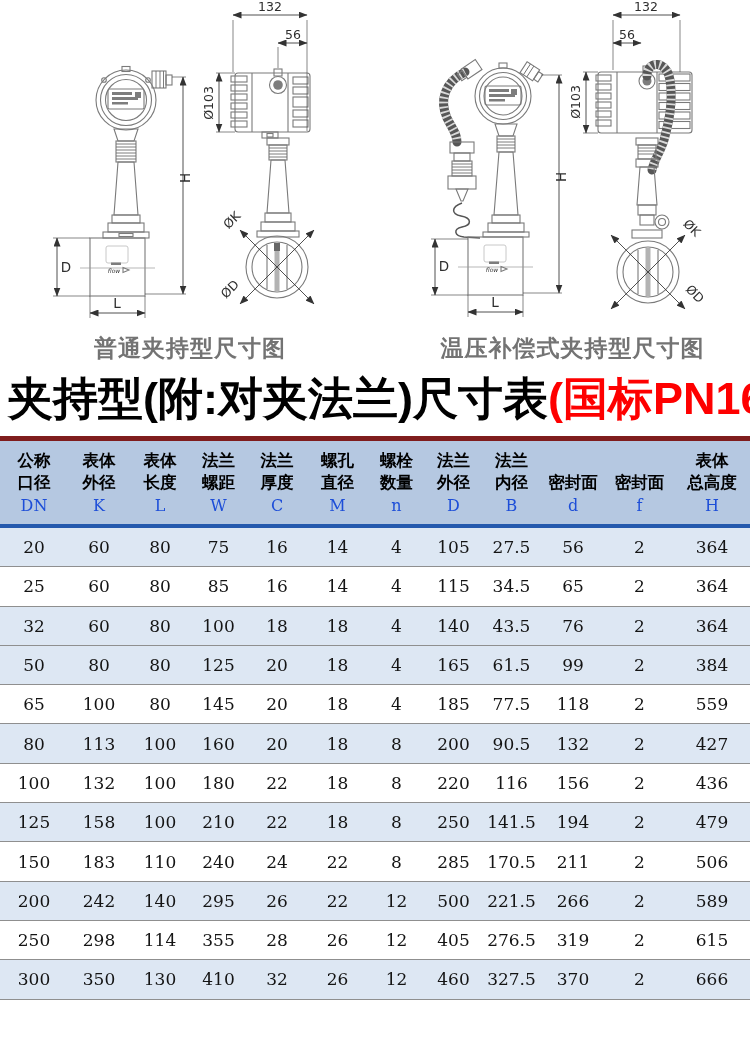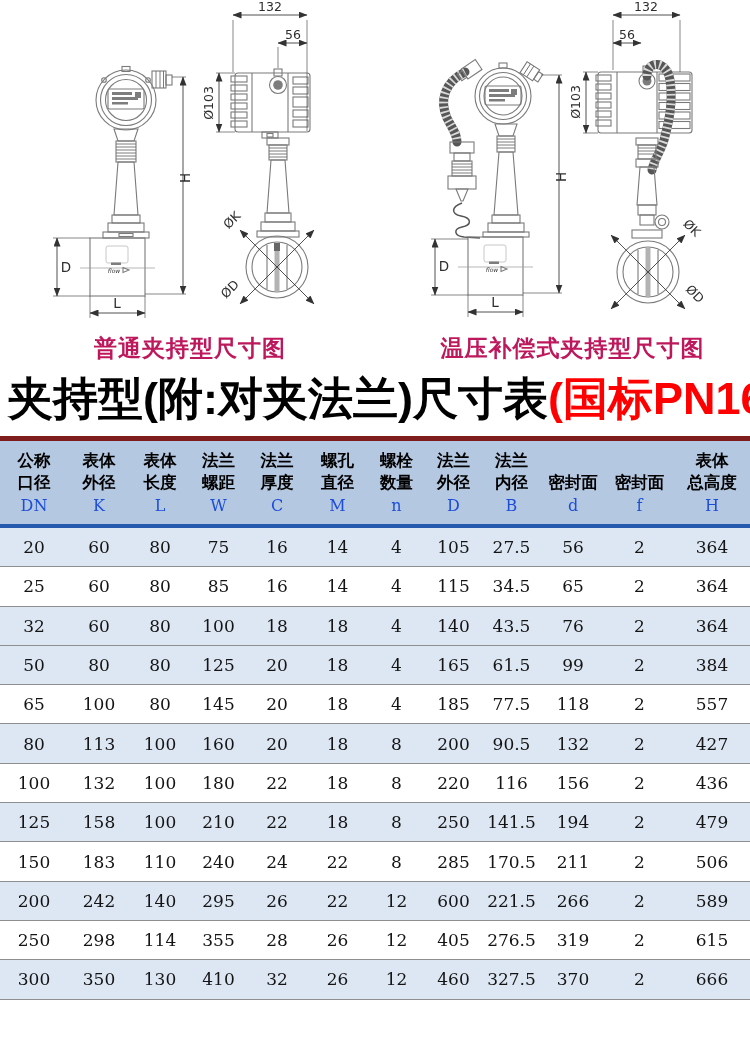--- a/index.html
+++ b/index.html
@@ -5,21 +5,21 @@
   html,body{margin:0;padding:0}
   body{
     width:750px;height:1046px;position:relative;overflow:hidden;
     background:#ffffff;font-family:"Liberation Sans",sans-serif;
   }
   
   .figure{position:absolute;top:0}
   #fig-left{left:0;width:380px}
   #fig-right{left:395px;width:355px}
   .figcap{
-    text-align:center;font-size:23px;font-weight:bold;color:#be185d;
+    text-align:center;font-size:23px;font-weight:bold;color:#737373;
     margin-top:1px;letter-spacing:1px;
   }
   svg{display:block}
   .dr{stroke:#7a7a7a;fill:none;stroke-width:1.1}
   .drf{fill:#7d7d7d;stroke:none}
   .lt{stroke:#c2c2c2;fill:none;stroke-width:0.9}
   .rib{stroke:#6e6e6e;stroke-width:0.9;fill:none}
   .dim{stroke:#3c3c3c;stroke-width:0.9;fill:none}
   .ext{stroke:#555;stroke-width:0.7;fill:none}
   .cl{stroke:#9a9a9a;stroke-width:0.7;fill:none}
@@ -484,21 +484,21 @@
         <td>100</td>
         <td>80</td>
         <td>145</td>
         <td>20</td>
         <td>18</td>
         <td>4</td>
         <td>185</td>
         <td>77.5</td>
         <td>118</td>
         <td>2</td>
-        <td>557</td>
+        <td>559</td>
       </tr>
       <tr class="stripe">
         <td>80</td>
         <td>113</td>
         <td>100</td>
         <td>160</td>
         <td>20</td>
         <td>18</td>
         <td>8</td>
         <td>200</td>
@@ -550,21 +550,21 @@
         <td>506</td>
       </tr>
       <tr class="stripe">
         <td>200</td>
         <td>242</td>
         <td>140</td>
         <td>295</td>
         <td>26</td>
         <td>22</td>
         <td>12</td>
-        <td>600</td>
+        <td>500</td>
         <td>221.5</td>
         <td>266</td>
         <td>2</td>
         <td>589</td>
       </tr>
       <tr>
         <td>250</td>
         <td>298</td>
         <td>114</td>
         <td>355</td>

